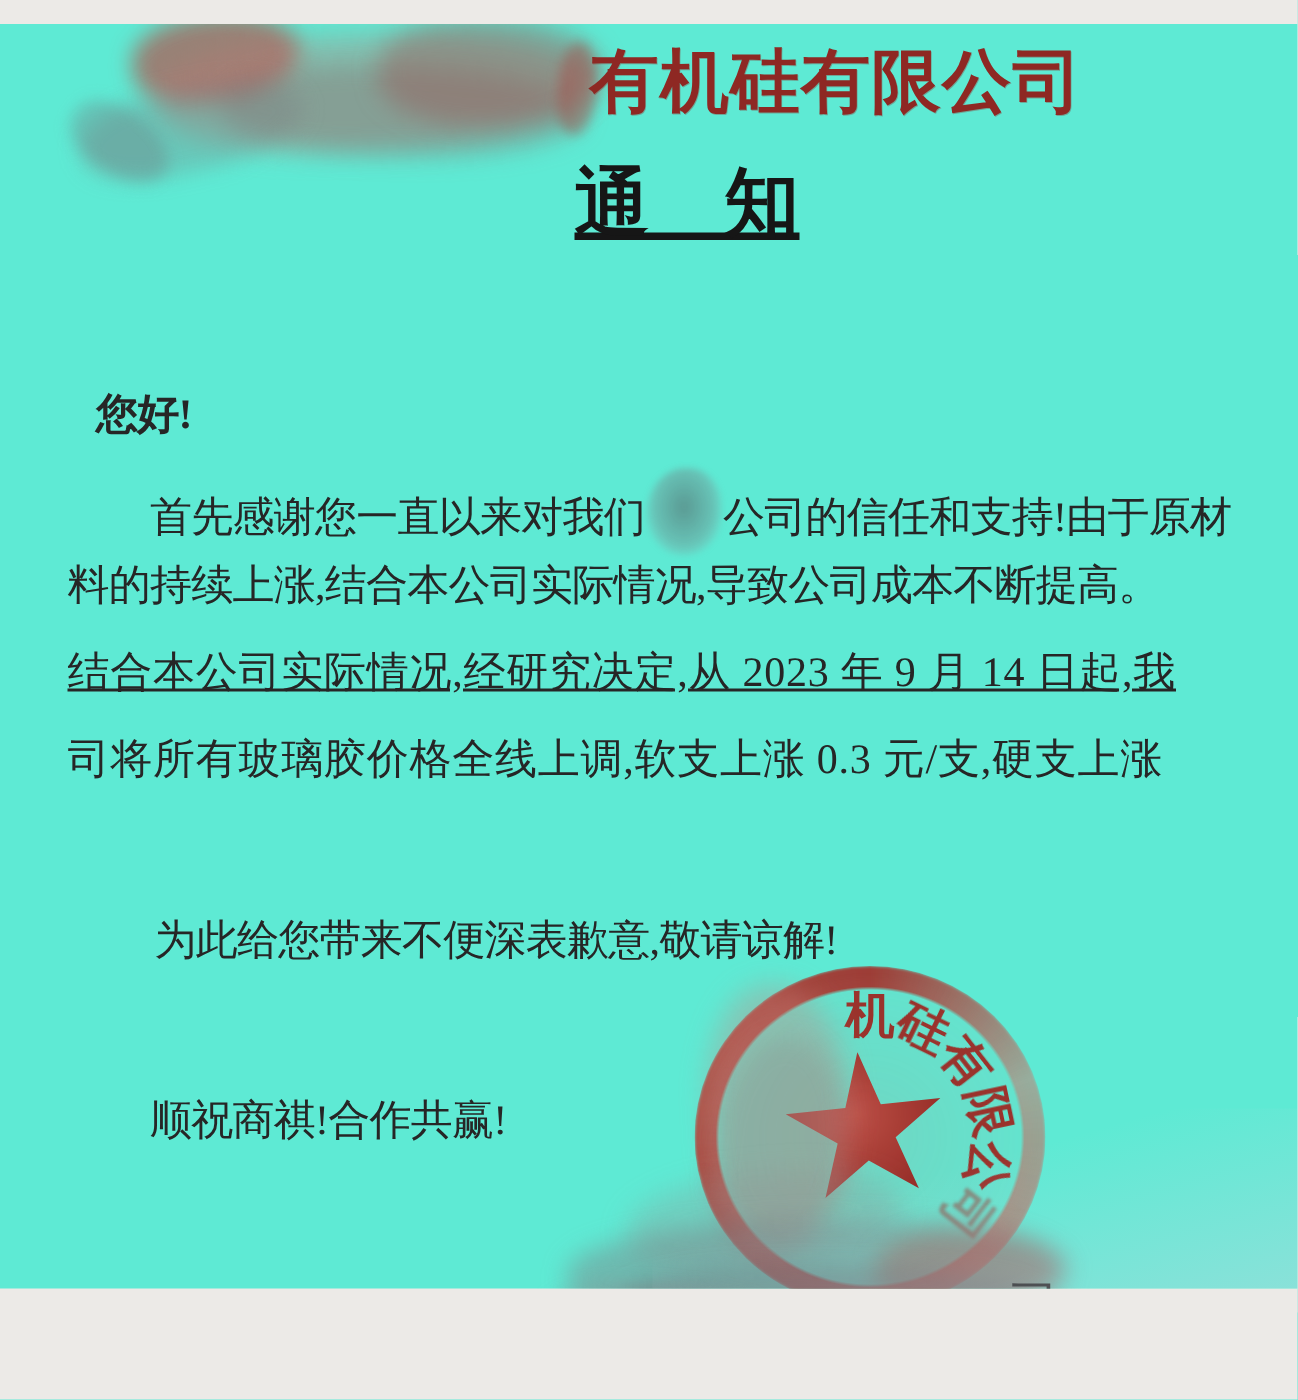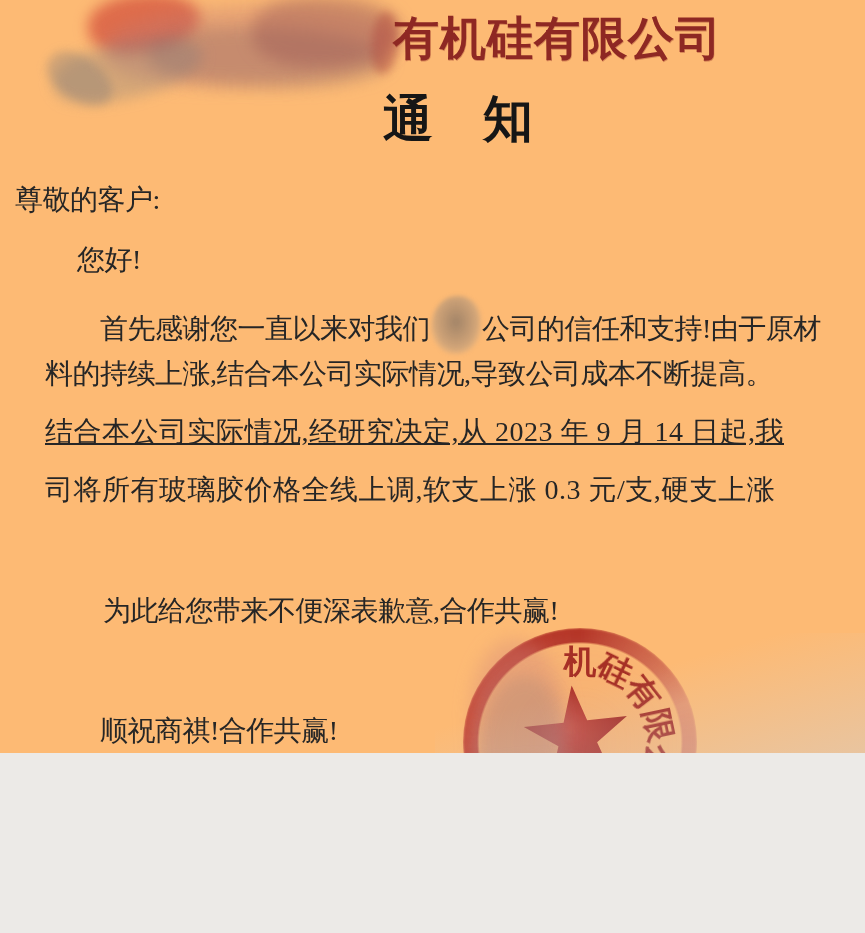--- a/index.html
+++ b/index.html
@@ -1,48 +1,48 @@
 <!DOCTYPE html>
 <html><head>
 <meta charset="utf-8">
 <style>
   html,body { margin:0; padding:0; background:#eceae7; }
   .page {
-    position:relative; width:865px; height:753px; margin:0 auto;
-    background:#fdba74; overflow:hidden;
+    position:relative; width:865px; height:843px; margin:16px auto;
+    background:#5eead4; overflow:hidden;
     font-family:"Liberation Serif", serif;
   }
   
   .sm { position:absolute; pointer-events:none; border-radius:48% 52% 55% 45%; }
   .st1 { left:88px;  top:-6px;  width:112px; height:58px; background:rgba(198,44,40,.55); filter:blur(7px); transform:rotate(-6deg); }
   .st2 { left:104px; top:6px;   width:292px; height:78px; background:rgba(188,118,112,.38); filter:blur(9px); transform:rotate(-2deg); }
   .st3 { left:148px; top:28px;  width:242px; height:60px; background:rgba(138,100,100,.34); filter:blur(8px); transform:rotate(2deg); }
   .st4 { left:52px;  top:42px;  width:152px; height:56px; background:rgba(122,122,126,.30); filter:blur(7px); transform:rotate(-12deg); }
   .st5 { left:252px; top:-4px;  width:150px; height:72px; background:rgba(152,86,84,.42); filter:blur(8px); transform:rotate(1deg); }
   .st6 { left:44px;  top:58px;  width:72px;  height:42px; background:rgba(112,112,118,.30); filter:blur(5px); transform:rotate(35deg); }
   .st7 { left:372px; top:12px;  width:26px;  height:62px; background:rgba(170,60,55,.40); filter:blur(4px); transform:rotate(4deg); }
 
   
   .company {
     position:absolute; left:393px; top:8px;
     font-size:46px; font-weight:700; color:#8e2823; letter-spacing:1px;
     white-space:nowrap; text-shadow:.5px .5px 0 rgba(142,40,35,.35);
   }
   .title {
     position:absolute; left:383px; top:86px;
-    font-size:50px; font-weight:600; color:#161616; white-space:nowrap;
+    font-size:50px; font-weight:600; color:#161616; white-space:nowrap;text-decoration:underline;
   }
 
   
   .line {
     position:absolute; left:45px; white-space:nowrap;
     font-size:28px; letter-spacing:-.5px; color:#262626;
   }
   .salutation { left:15px; top:181px; }
-  .greeting   { left:77px; top:241px; }
+  .greeting   { left:64px; top:241px;font-weight:bold; }
   .l1 { left:100px; top:296px; }
   .l2 { top:355px; }
   .l3 { top:413px; letter-spacing:.5px;text-decoration:underline; }
   .l4 { top:471px; letter-spacing:.5px; }
   .l5 { top:530px; }
   .p2 { left:103px; top:592px; }
   .closing { left:100px; top:712px; }
   .redact-blob {
     display:inline-block; width:50px; height:58px; vertical-align:-16px; margin:0 1px;
     border-radius:55% 45% 50% 50%;
@@ -112,31 +112,30 @@
     <div class="sm st4"></div>
     <div class="sm st5"></div>
     <div class="sm st6"></div>
     <div class="sm st7"></div>
   </div>
 
   <div class="company">有机硅有限公司</div>
 
   <div class="title">通　知</div>
 
-  <div class="line salutation">尊敬的客户:</div>
   <div class="line greeting">您好!</div>
 
   <div class="line l1">
     <span>首先感谢您一直以来对我们</span><span class="redact-blob"></span><span>公司的信任和支持!由于原材</span>
   </div>
   <div class="line l2">料的持续上涨,结合本公司实际情况,导致公司成本不断提高。</div>
   <div class="line l3">结合本公司实际情况,经研究决定,从 2023 年 9 月 14 日起,我</div>
   <div class="line l4">司将所有玻璃胶价格全线上调,软支上涨 0.3 元/支,硬支上涨</div>
 
-  <div class="line p2">为此给您带来不便深表歉意,合作共赢!</div>
+  <div class="line p2">为此给您带来不便深表歉意,敬请谅解!</div>
   <div class="line closing">顺祝商祺!合作共赢!</div>
 
   <div class="seal">
     <div class="seal-ring"></div>
     <div class="seal-halo"></div>
     <div class="seal-star"></div>
     <span class="seal-char" style="--a:0deg">机</span>
     <span class="seal-char" style="--a:26deg">硅</span>
     <span class="seal-char" style="--a:52deg">有</span>
     <span class="seal-char" style="--a:78deg">限</span>

